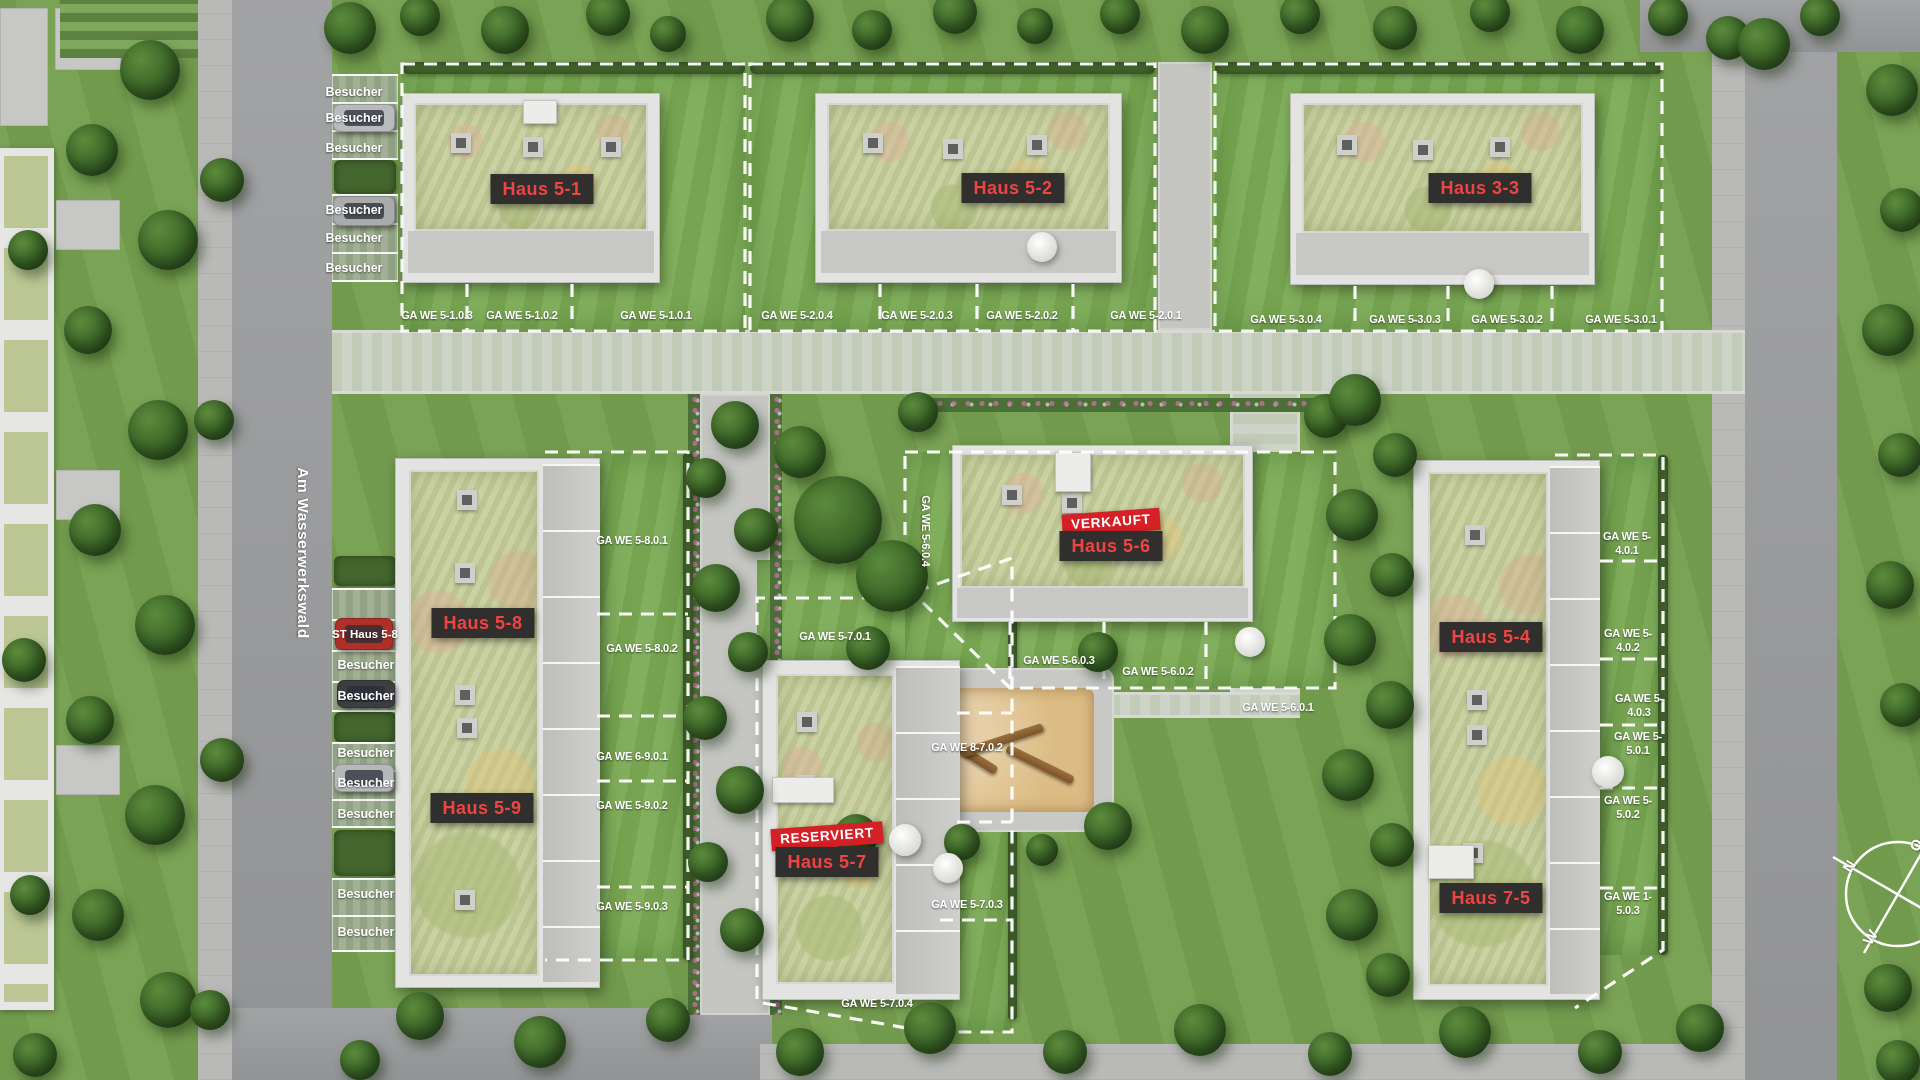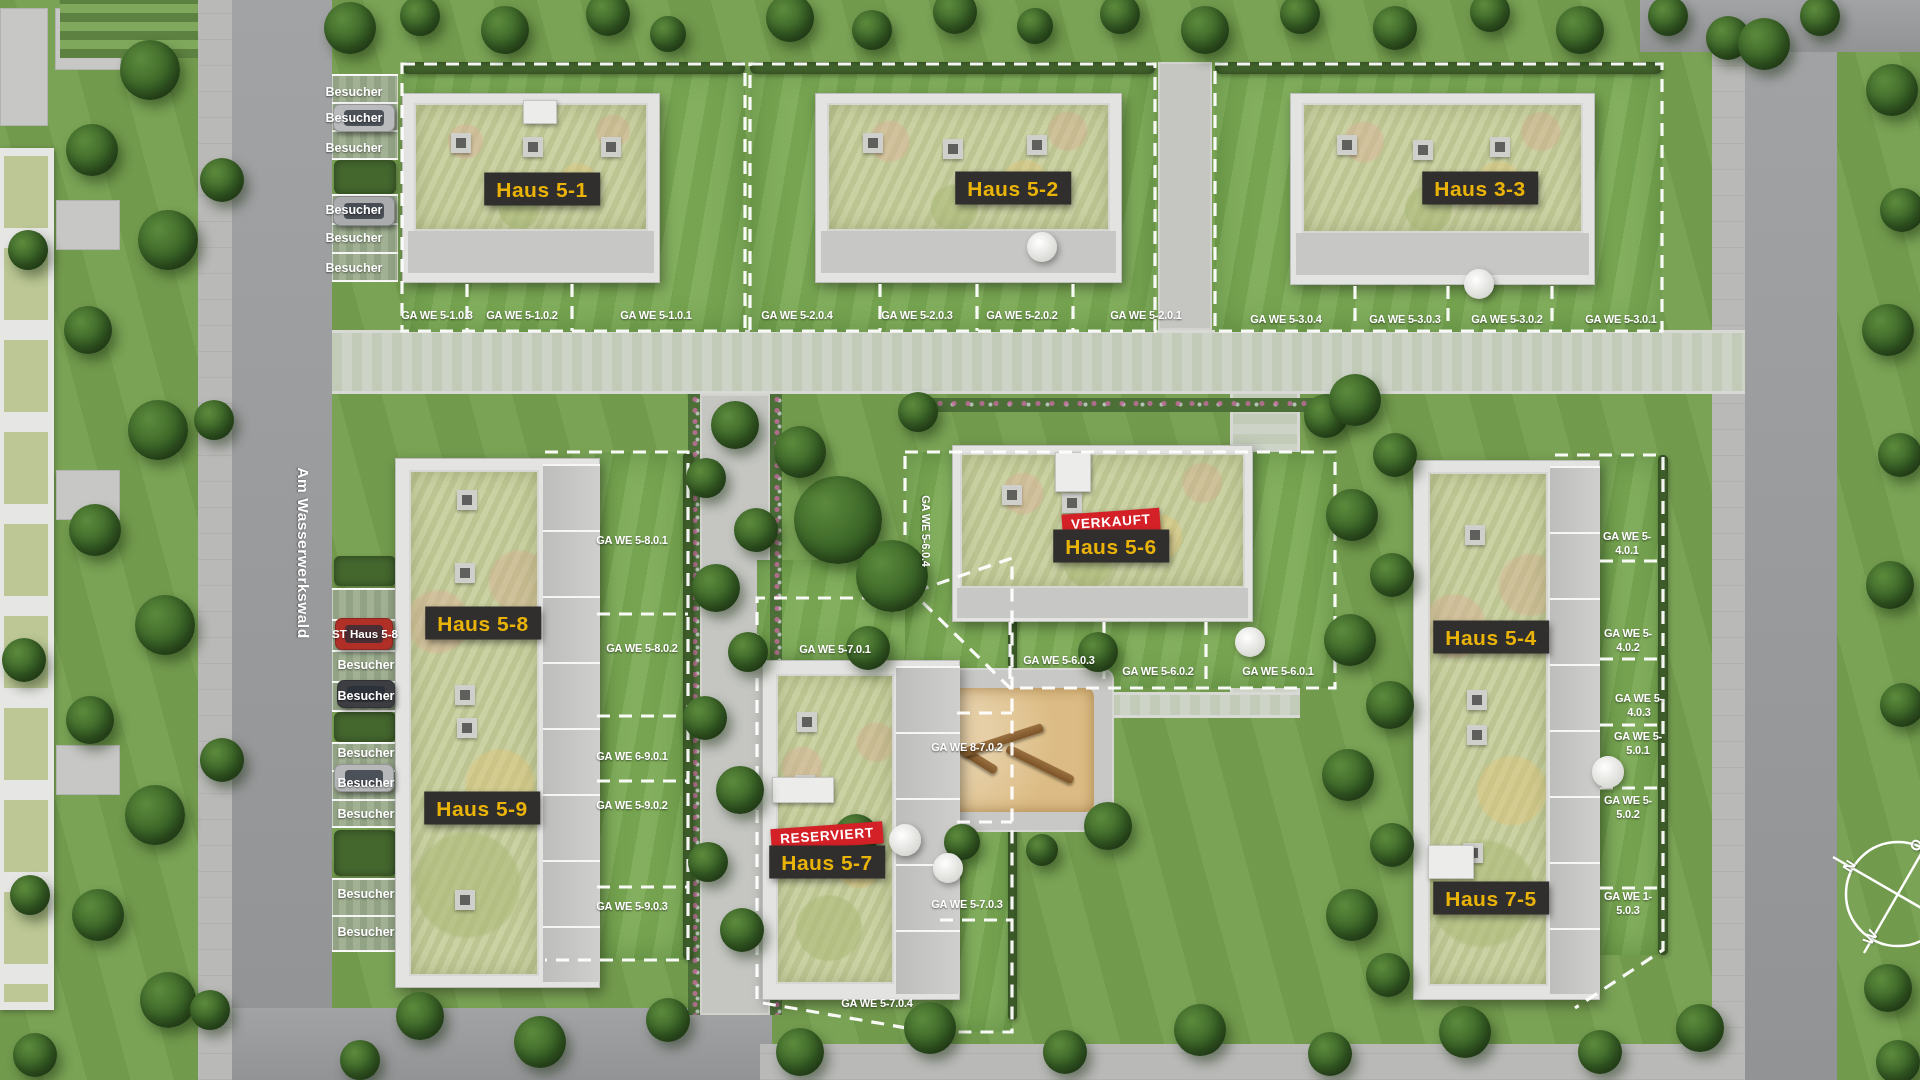--- a/index.html
+++ b/index.html
@@ -62,22 +62,22 @@
     background:radial-gradient(circle at 35% 32%, #5c8a3c, #3a6527 55%, #27481b 100%);
     box-shadow:5px 7px 12px rgba(20,40,10,.45), inset -5px -7px 14px rgba(0,0,0,.35);}
   .parasol{position:absolute;border-radius:50%;z-index:25;
     background:radial-gradient(circle at 40% 35%, #ffffff, #dadad6 70%, #bcbcb8);
     box-shadow:2px 3px 6px rgba(0,0,0,.35);}
   .car{position:absolute;border-radius:7px;z-index:14;
     box-shadow:2px 3px 5px rgba(0,0,0,.45), inset 0 0 0 1px rgba(0,0,0,.2);}
   .car .glass{position:absolute;left:18%;right:18%;top:22%;bottom:22%;background:rgba(40,45,55,.75);border-radius:4px;}
   
   #dash{position:absolute;left:0;top:0;z-index:22;pointer-events:none;}
-  .haus{position:absolute;transform:translate(-50%,-50%);background:#312f2d;color:#eab308;
-    font-weight:bold;font-size:21px;line-height:1;padding:6px 12px;white-space:nowrap;
+  .haus{position:absolute;transform:translate(-50%,-50%);background:#312f2d;color:#ef4444;
+    font-weight:bold;font-size:18px;line-height:1;padding:6px 12px;white-space:nowrap;
     letter-spacing:.5px;box-shadow:2px 3px 7px rgba(0,0,0,.45);z-index:30;}
   .badge{position:absolute;transform:translate(-50%,-50%) rotate(-4deg);background:#d42127;color:#fff;
     font-weight:bold;font-size:13.5px;line-height:1;padding:4px 9px;white-space:nowrap;
     letter-spacing:.8px;box-shadow:1px 2px 5px rgba(0,0,0,.4);z-index:29;}
   .ga{position:absolute;transform:translate(-50%,-50%);color:#fff;font-weight:bold;font-size:11px;
     line-height:1.25;white-space:nowrap;letter-spacing:-.2px;z-index:30;
     text-shadow:0 1px 2px rgba(0,0,0,.55);}
   .ga.wrap{white-space:normal;width:54px;text-align:center;}
   .ga.vert{transform:translate(-50%,-50%) rotate(90deg);}
   .besu{position:absolute;transform:translate(-50%,-50%);color:#fff;font-weight:bold;font-size:12.5px;
@@ -390,28 +390,28 @@
   <div class="ga" style="left:1146px;top:316px;">GA WE 5-2.0.1</div>
   <div class="ga" style="left:1286px;top:320px;">GA WE 5-3.0.4</div>
   <div class="ga" style="left:1405px;top:320px;">GA WE 5-3.0.3</div>
   <div class="ga" style="left:1507px;top:320px;">GA WE 5-3.0.2</div>
   <div class="ga" style="left:1621px;top:320px;">GA WE 5-3.0.1</div>
   <div class="ga" style="left:632px;top:541px;">GA WE 5-8.0.1</div>
   <div class="ga" style="left:642px;top:649px;">GA WE 5-8.0.2</div>
   <div class="ga" style="left:632px;top:757px;">GA WE 6-9.0.1</div>
   <div class="ga" style="left:632px;top:806px;">GA WE 5-9.0.2</div>
   <div class="ga" style="left:632px;top:907px;">GA WE 5-9.0.3</div>
-  <div class="ga" style="left:835px;top:650px;">GA WE 5-7.0.1</div>
+  <div class="ga" style="left:835px;top:637px;">GA WE 5-7.0.1</div>
   <div class="ga" style="left:967px;top:748px;">GA WE 8-7.0.2</div>
   <div class="ga" style="left:967px;top:905px;">GA WE 5-7.0.3</div>
   <div class="ga" style="left:877px;top:1004px;">GA WE 5-7.0.4</div>
   <div class="ga vert" style="left:925px;top:531px;">GA WE 5-6.0.4</div>
   <div class="ga" style="left:1059px;top:661px;">GA WE 5-6.0.3</div>
   <div class="ga" style="left:1158px;top:672px;">GA WE 5-6.0.2</div>
-  <div class="ga" style="left:1278px;top:672px;">GA WE 5-6.0.1</div>
+  <div class="ga" style="left:1278px;top:708px;">GA WE 5-6.0.1</div>
   <div class="ga wrap" style="left:1627px;top:544px;">GA WE 5-4.0.1</div>
   <div class="ga wrap" style="left:1628px;top:641px;">GA WE 5-4.0.2</div>
   <div class="ga wrap" style="left:1639px;top:706px;">GA WE 5-4.0.3</div>
   <div class="ga wrap" style="left:1638px;top:744px;">GA WE 5-5.0.1</div>
   <div class="ga wrap" style="left:1628px;top:808px;">GA WE 5-5.0.2</div>
   <div class="ga wrap" style="left:1628px;top:904px;">GA WE 1-5.0.3</div>
 
   <div class="besu" style="left:354px;top:92px;">Besucher</div>
   <div class="besu" style="left:354px;top:118px;">Besucher</div>
   <div class="besu" style="left:354px;top:148px;">Besucher</div>

